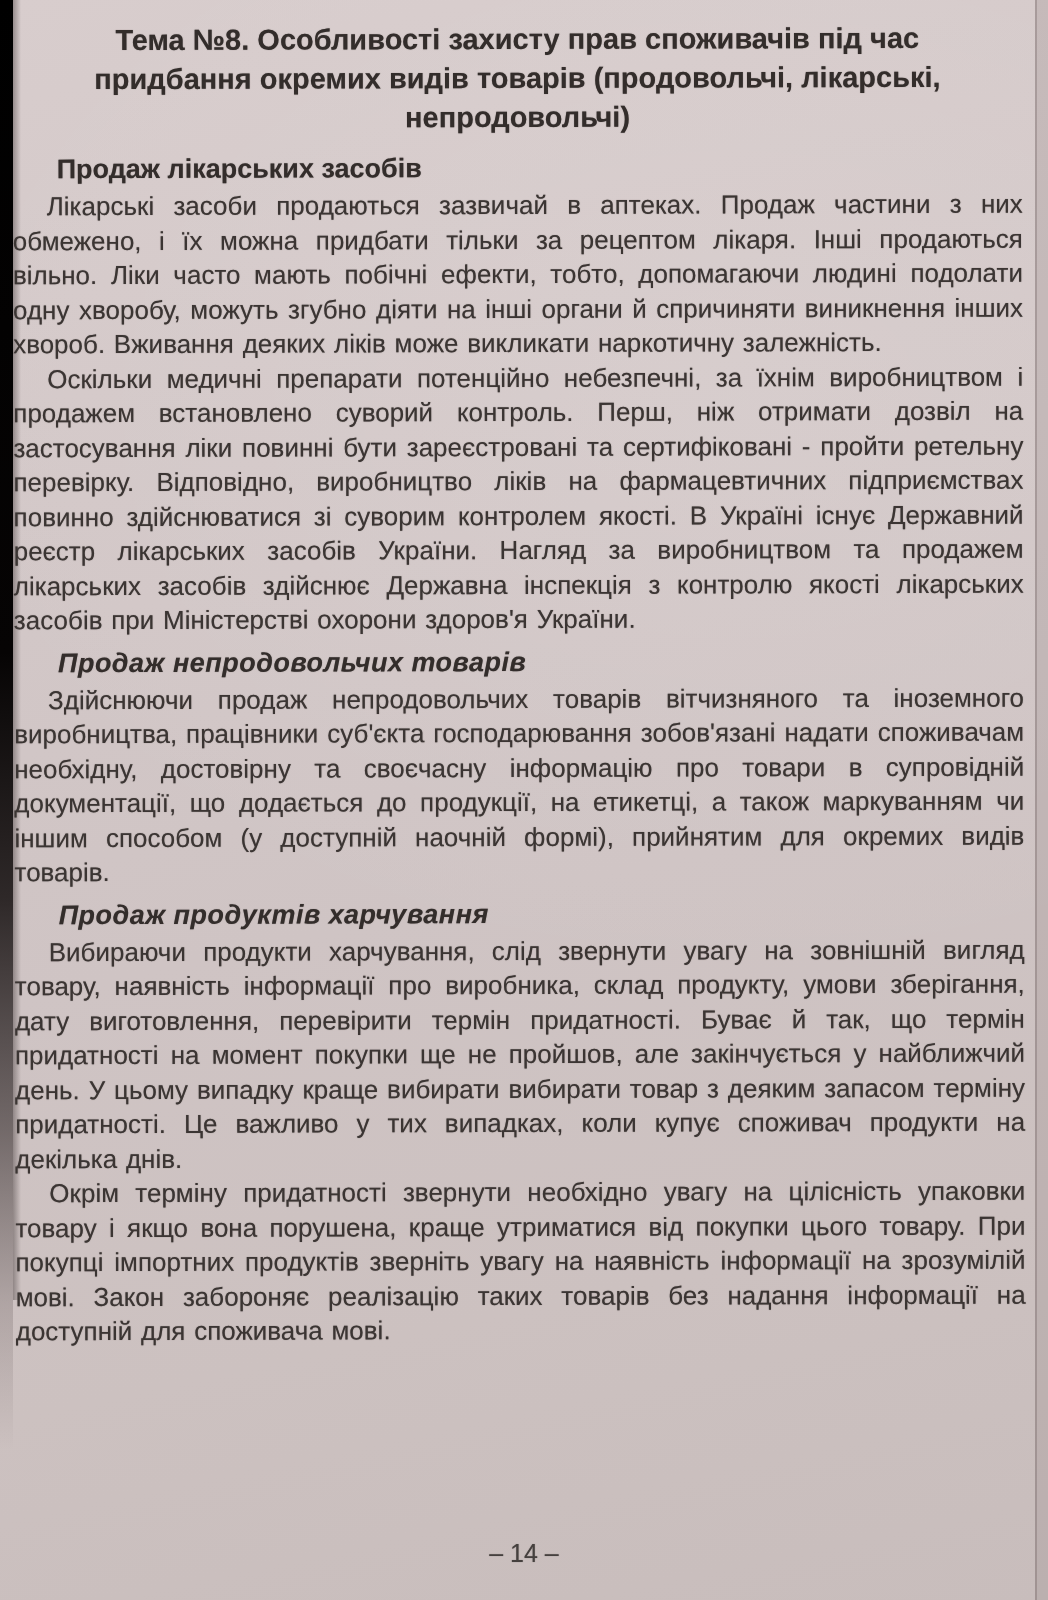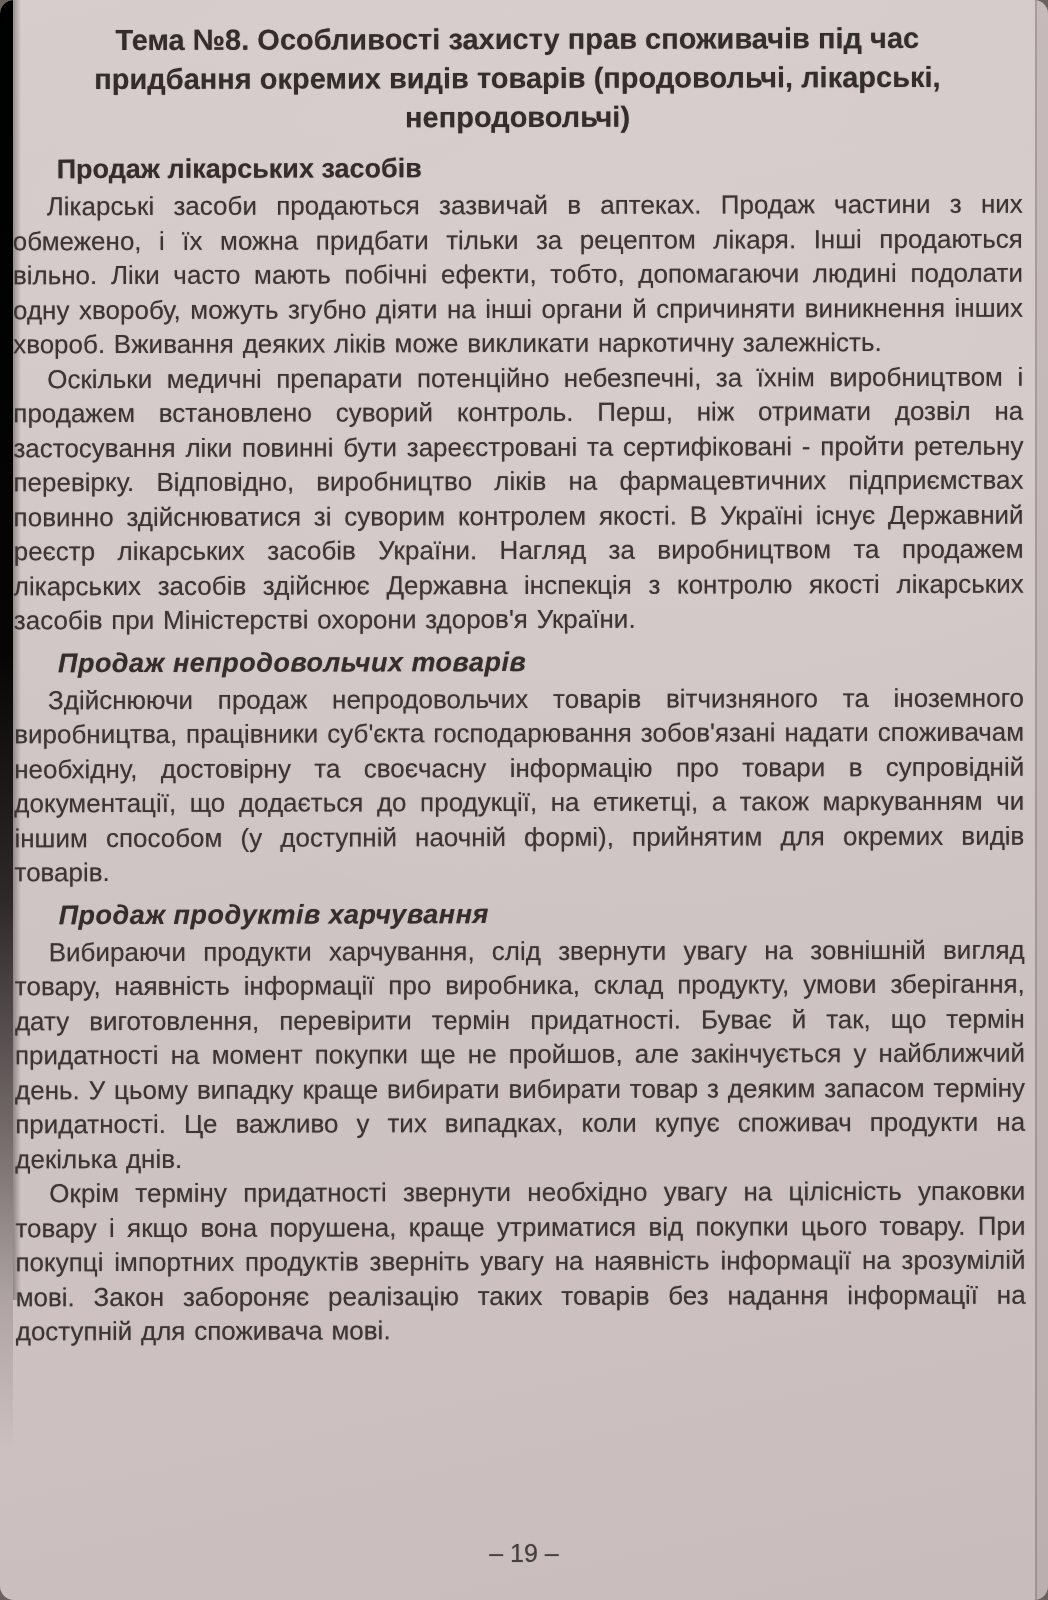--- a/index.html
+++ b/index.html
@@ -8,21 +8,20 @@
   .scan-page {
     position: relative;
     width: 1048px;
     height: 1600px;
     overflow: hidden;
     background:
       radial-gradient(ellipse 1400px 1000px at 70% 25%, rgba(255,252,250,0.10), rgba(0,0,0,0) 60%),
       linear-gradient(168deg, #d8cdcd 0%, #d3c8c8 28%, #cfc4c4 55%, #ccc1c0 78%, #c8bdbc 100%);
     font-family: "Liberation Sans", sans-serif;
     color: #3a3432;
-    border-radius: 14px;
   }
 
   
   .edge-left {
     position: absolute;
     left: 0; top: 0;
     width: 13px;
     height: 1450px;
     background: linear-gradient(to bottom,
       #000000 0%,
@@ -128,15 +127,15 @@
     <p class="para">Здійснюючи продаж непродовольчих товарів вітчизняного та іноземного виробництва, працівники суб'єкта господарювання зобов'язані надати споживачам необхідну, достовірну та своєчасну інформацію про товари в супровідній документації, що додається до продукції, на етикетці, а також маркуванням чи іншим способом (у доступній наочній формі), прийнятим для окремих видів товарів.</p>
 
     <h2 class="section-heading italic">Продаж продуктів харчування</h2>
 
     <p class="para">Вибираючи продукти харчування, слід звернути увагу на зовнішній вигляд товару, наявність інформації про виробника, склад продукту, умови зберігання, дату виготовлення, перевірити термін придатності. Буває й так, що термін придатності на момент покупки ще не пройшов, але закінчується у найближчий день. У цьому випадку краще вибирати вибирати товар з деяким запасом терміну придатності. Це важливо у тих випадках, коли купує споживач продукти на декілька днів.</p>
 
     <p class="para">Окрім терміну придатності звернути необхідно увагу на цілісність упаковки товару і якщо вона порушена, краще утриматися від покупки цього товару. При покупці імпортних продуктів зверніть увагу на наявність інформації на зрозумілій мові. Закон забороняє реалізацію таких товарів без надання інформації на доступній для споживача мові.</p>
 
   </div>
 
-  <div class="page-number">– 19 –</div>
+  <div class="page-number">– 14 –</div>
 
 </div>
 
 </body></html>

